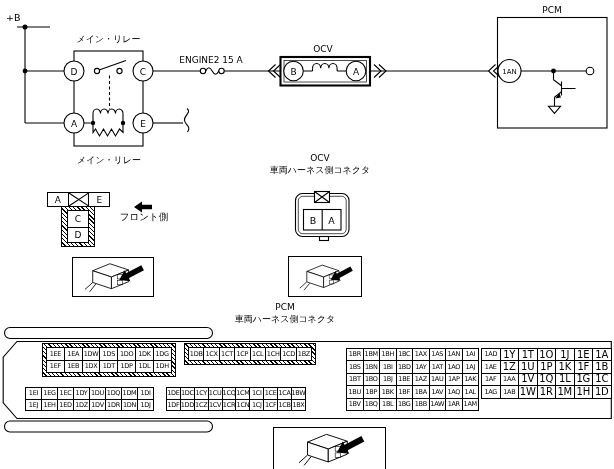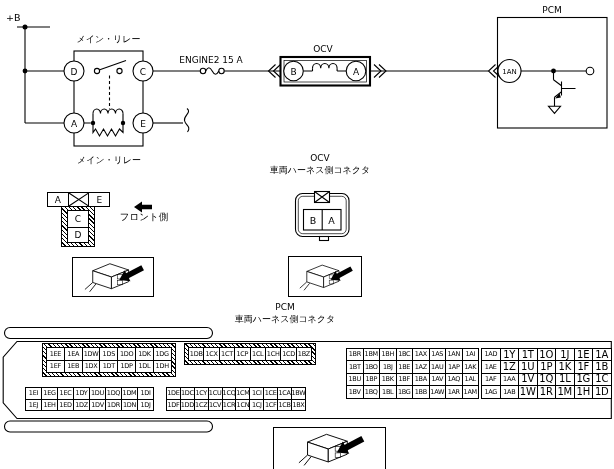--- a/index.html
+++ b/index.html
@@ -296,20 +296,30 @@
         <div class="cell">1BR</div>
         <div class="cell">1BM</div>
         <div class="cell">1BH</div>
         <div class="cell">1BC</div>
         <div class="cell">1AX</div>
         <div class="cell">1AS</div>
         <div class="cell">1AN</div>
         <div class="cell">1AI</div>
       </div>
       <div class="grow">
+        <div class="cell">1BS</div>
+        <div class="cell">1BN</div>
+        <div class="cell">1BI</div>
+        <div class="cell">1BD</div>
+        <div class="cell">1AY</div>
+        <div class="cell">1AT</div>
+        <div class="cell">1AO</div>
+        <div class="cell">1AJ</div>
+      </div>
+      <div class="grow">
         <div class="cell">1BT</div>
         <div class="cell">1BO</div>
         <div class="cell">1BJ</div>
         <div class="cell">1BE</div>
         <div class="cell">1AZ</div>
         <div class="cell">1AU</div>
         <div class="cell">1AP</div>
         <div class="cell">1AK</div>
       </div>
       <div class="grow">

